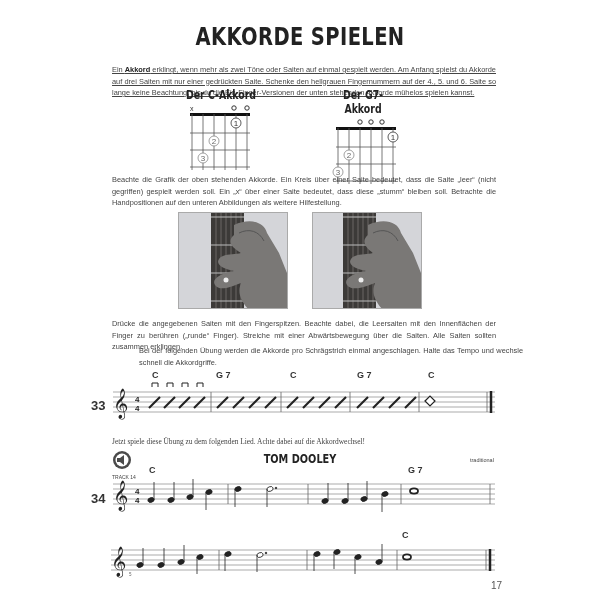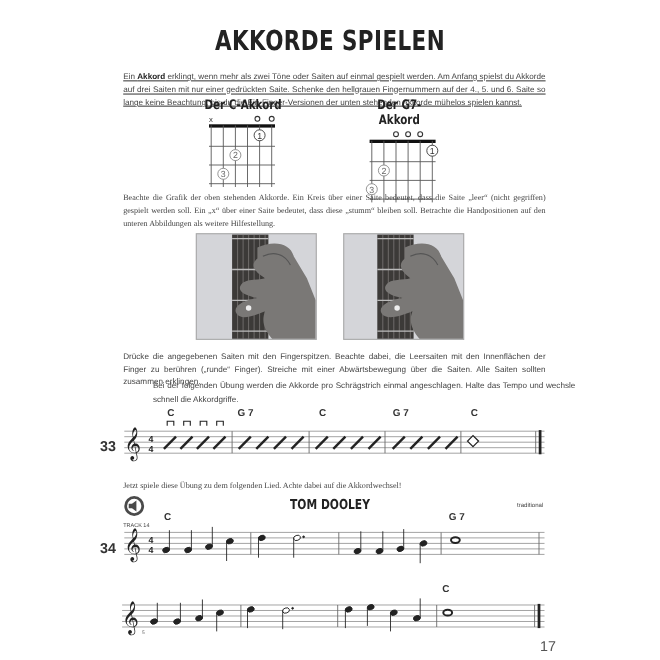--- a/index.html
+++ b/index.html
@@ -24,21 +24,21 @@
     }
     .photo { background: #d4d5d9; border: 1px solid #aaa; overflow: hidden; }
     .staff-svg { overflow: visible; }
     .chord-sym { font-family: "Liberation Sans", sans-serif; font-weight: bold; font-size: 9px; fill: #333; }
     .measure-num { font-family: "Liberation Sans", sans-serif; font-weight: bold; font-size: 13px; fill: #333; }
     .song-title {
       font-family: "DejaVu Sans", sans-serif; font-weight: bold; font-size: 12.5px; color: #222;
       transform: scaleX(0.78); transform-origin: center;
     }
     .small-label { font-size: 5px; color: #444; }
-    .page-num { font-size: 13px; color: #555; }
+    .page-num { font-size: 10px; color: #555; }
   </style>
 </head>
 <body>
 
 <div class="abs title">AKKORDE SPIELEN</div>
 
 <div class="abs para" style="top:64px;text-decoration:underline;">
   <span>Ein </span><b>Akkord</b><span> erklingt, wenn mehr als zwei Töne oder Saiten auf einmal gespielt werden. Am Anfang spielst du Akkorde auf drei Saiten mit nur einer gedrückten Saite. Schenke den hellgrauen Fingernummern auf der 4., 5. und 6. Saite so lange keine Beachtung, bis du die Ein-Finger-Versionen der unten stehenden Akkorde mühelos spielen kannst.</span>
 </div>
 
@@ -89,21 +89,21 @@
     </g>
     <circle cx="75" cy="21" r="5" fill="#fff" stroke="#333" stroke-width="0.8"></circle>
     <text x="75" y="24" font-size="8" text-anchor="middle" fill="#333" font-family="Liberation Sans, sans-serif">1</text>
     <circle cx="31" cy="39" r="5" fill="#fff" stroke="#888" stroke-width="0.8"></circle>
     <text x="31" y="42" font-size="8" text-anchor="middle" fill="#666" font-family="Liberation Sans, sans-serif">2</text>
     <circle cx="20" cy="56" r="5" fill="#fff" stroke="#888" stroke-width="0.8"></circle>
     <text x="20" y="59" font-size="8" text-anchor="middle" fill="#666" font-family="Liberation Sans, sans-serif">3</text>
   </svg>
 </div>
 
-<div class="abs para" style="top:174px;font-family:Liberation Serif, serif;">Beachte die Grafik der oben stehenden Akkorde. Ein Kreis über einer Saite bedeutet, dass die Saite „leer“ (nicht gegriffen) gespielt werden soll. Ein „x“ über einer Saite bedeutet, dass diese „stumm“ bleiben soll. Betrachte die Handpositionen auf den unteren Abbildungen als weitere Hilfestellung.</div>
+<div class="abs para" style="top:174px;">Beachte die Grafik der oben stehenden Akkorde. Ein Kreis über einer Saite bedeutet, dass die Saite „leer“ (nicht gegriffen) gespielt werden soll. Ein „x“ über einer Saite bedeutet, dass diese „stumm“ bleiben soll. Betrachte die Handpositionen auf den unteren Abbildungen als weitere Hilfestellung.</div>
 
 <div class="abs photo" style="left:178px; top:212px; width:110px; height:97px;">
   <svg width="110" height="97" viewBox="0 0 110 97">
     <rect x="32" y="0" width="33" height="97" fill="#3c3a38"></rect>
     <g stroke="#8a8785" stroke-width="0.6">
       <line x1="37" y1="0" x2="37" y2="97"></line>
         <line x1="42" y1="0" x2="42" y2="97"></line>
       <line x1="47" y1="0" x2="47" y2="97"></line>
         <line x1="52" y1="0" x2="52" y2="97"></line>
       <line x1="57" y1="0" x2="57" y2="97"></line>

